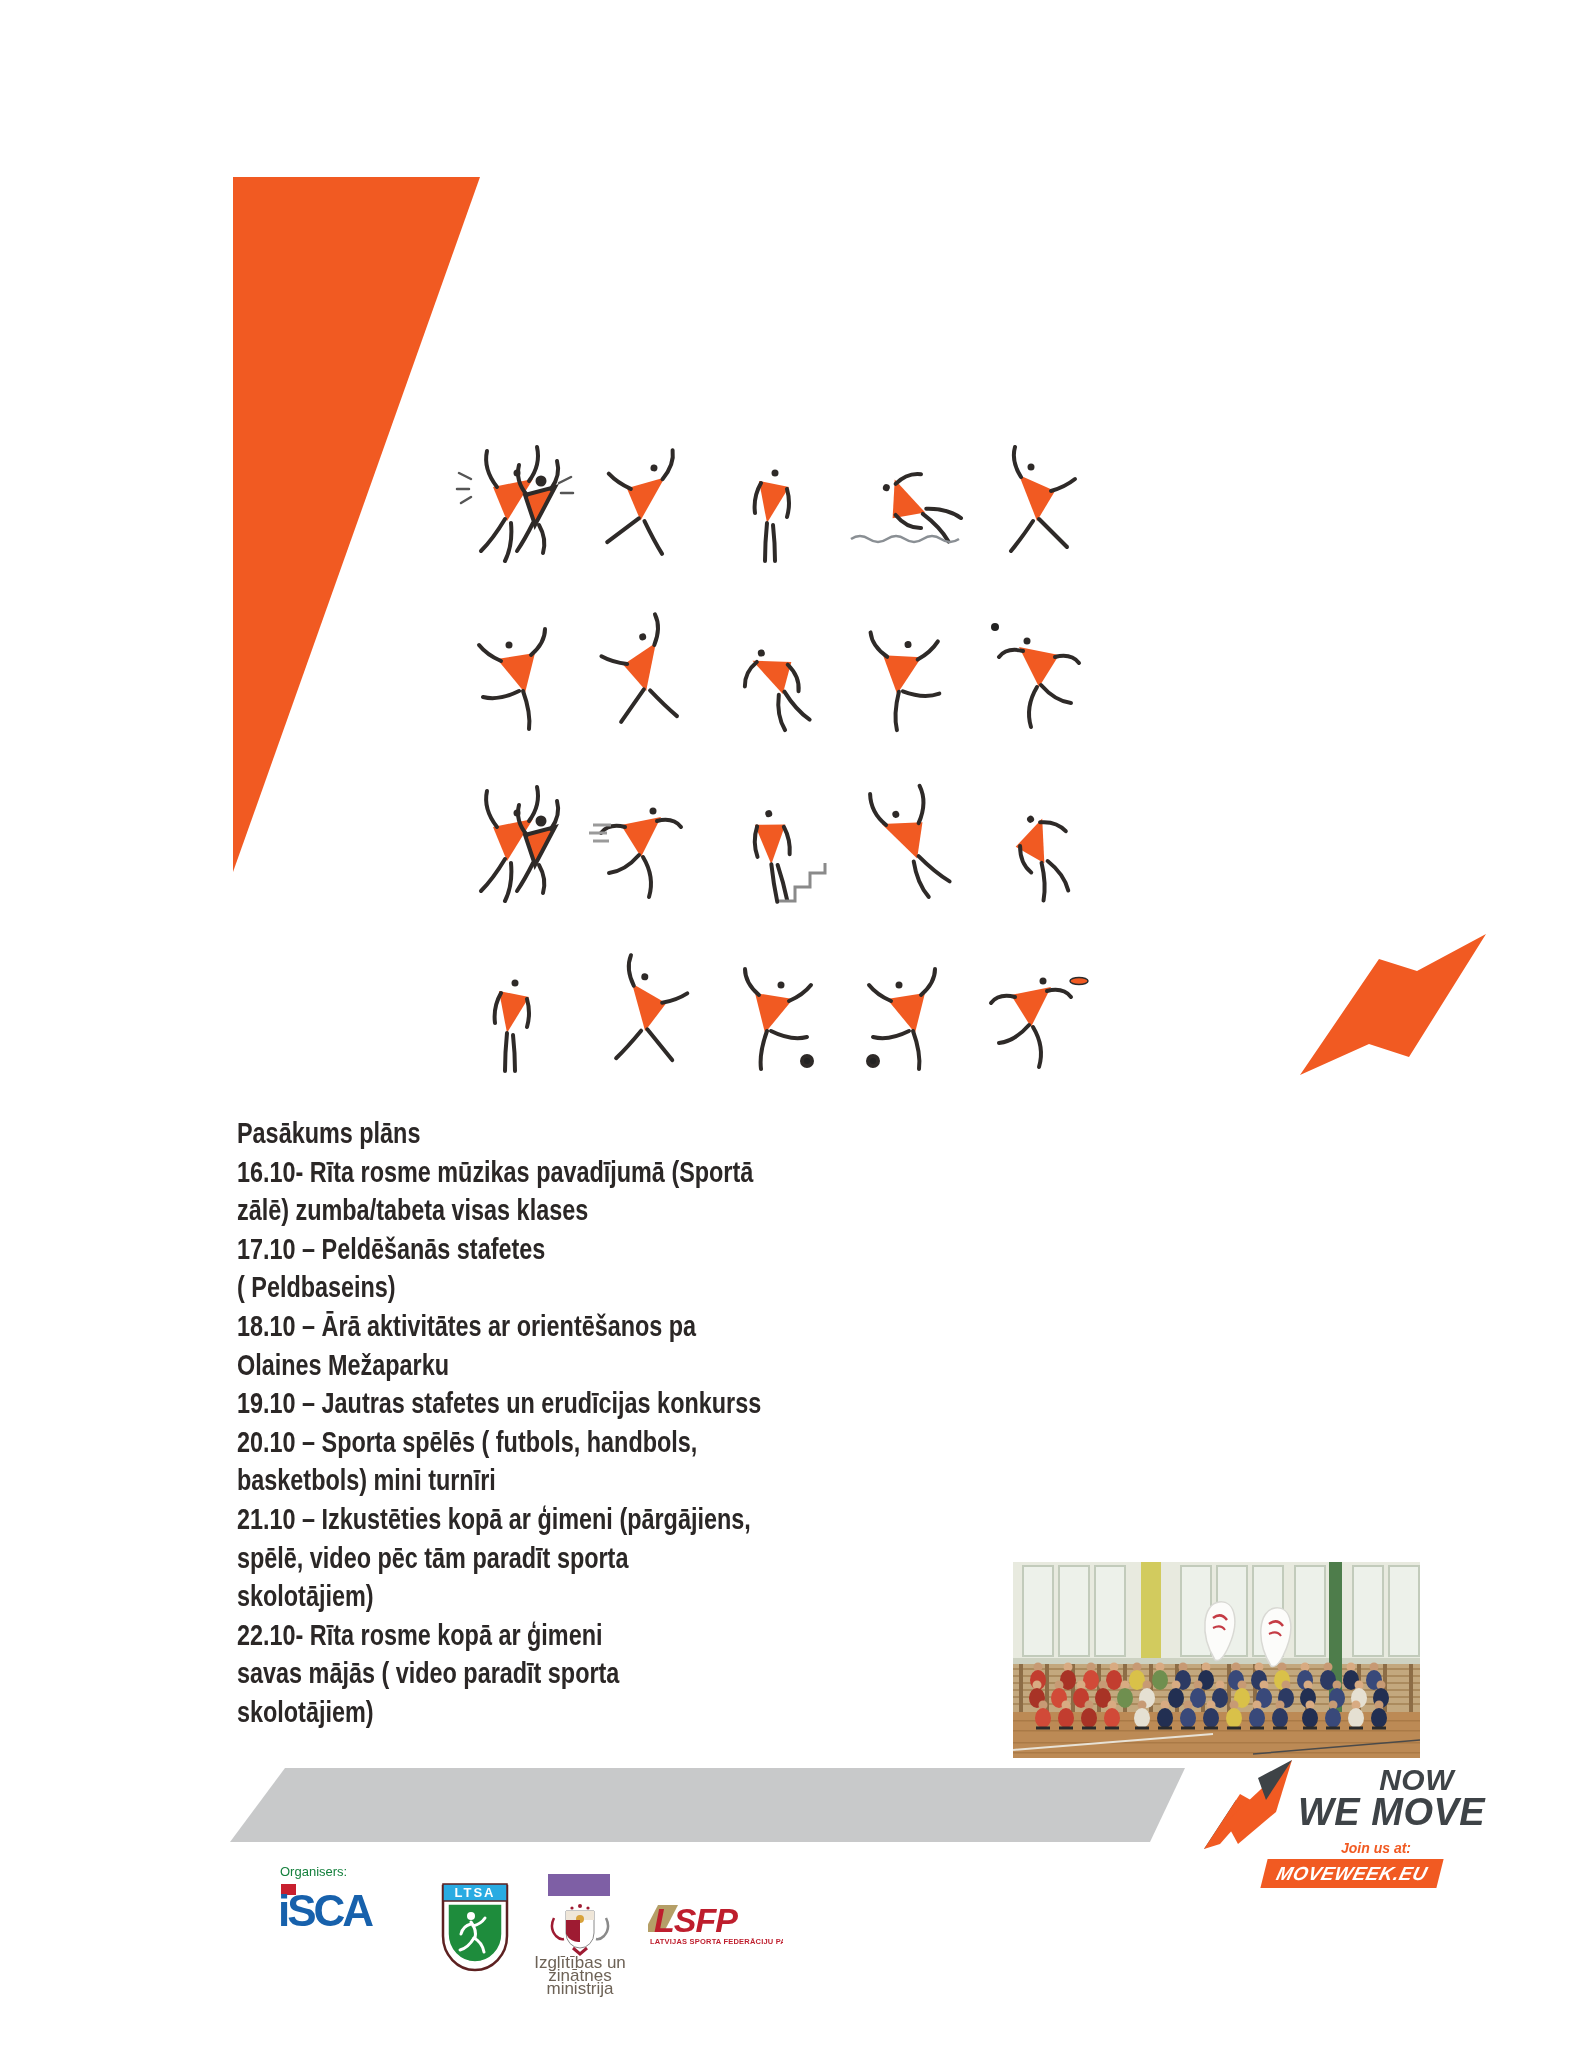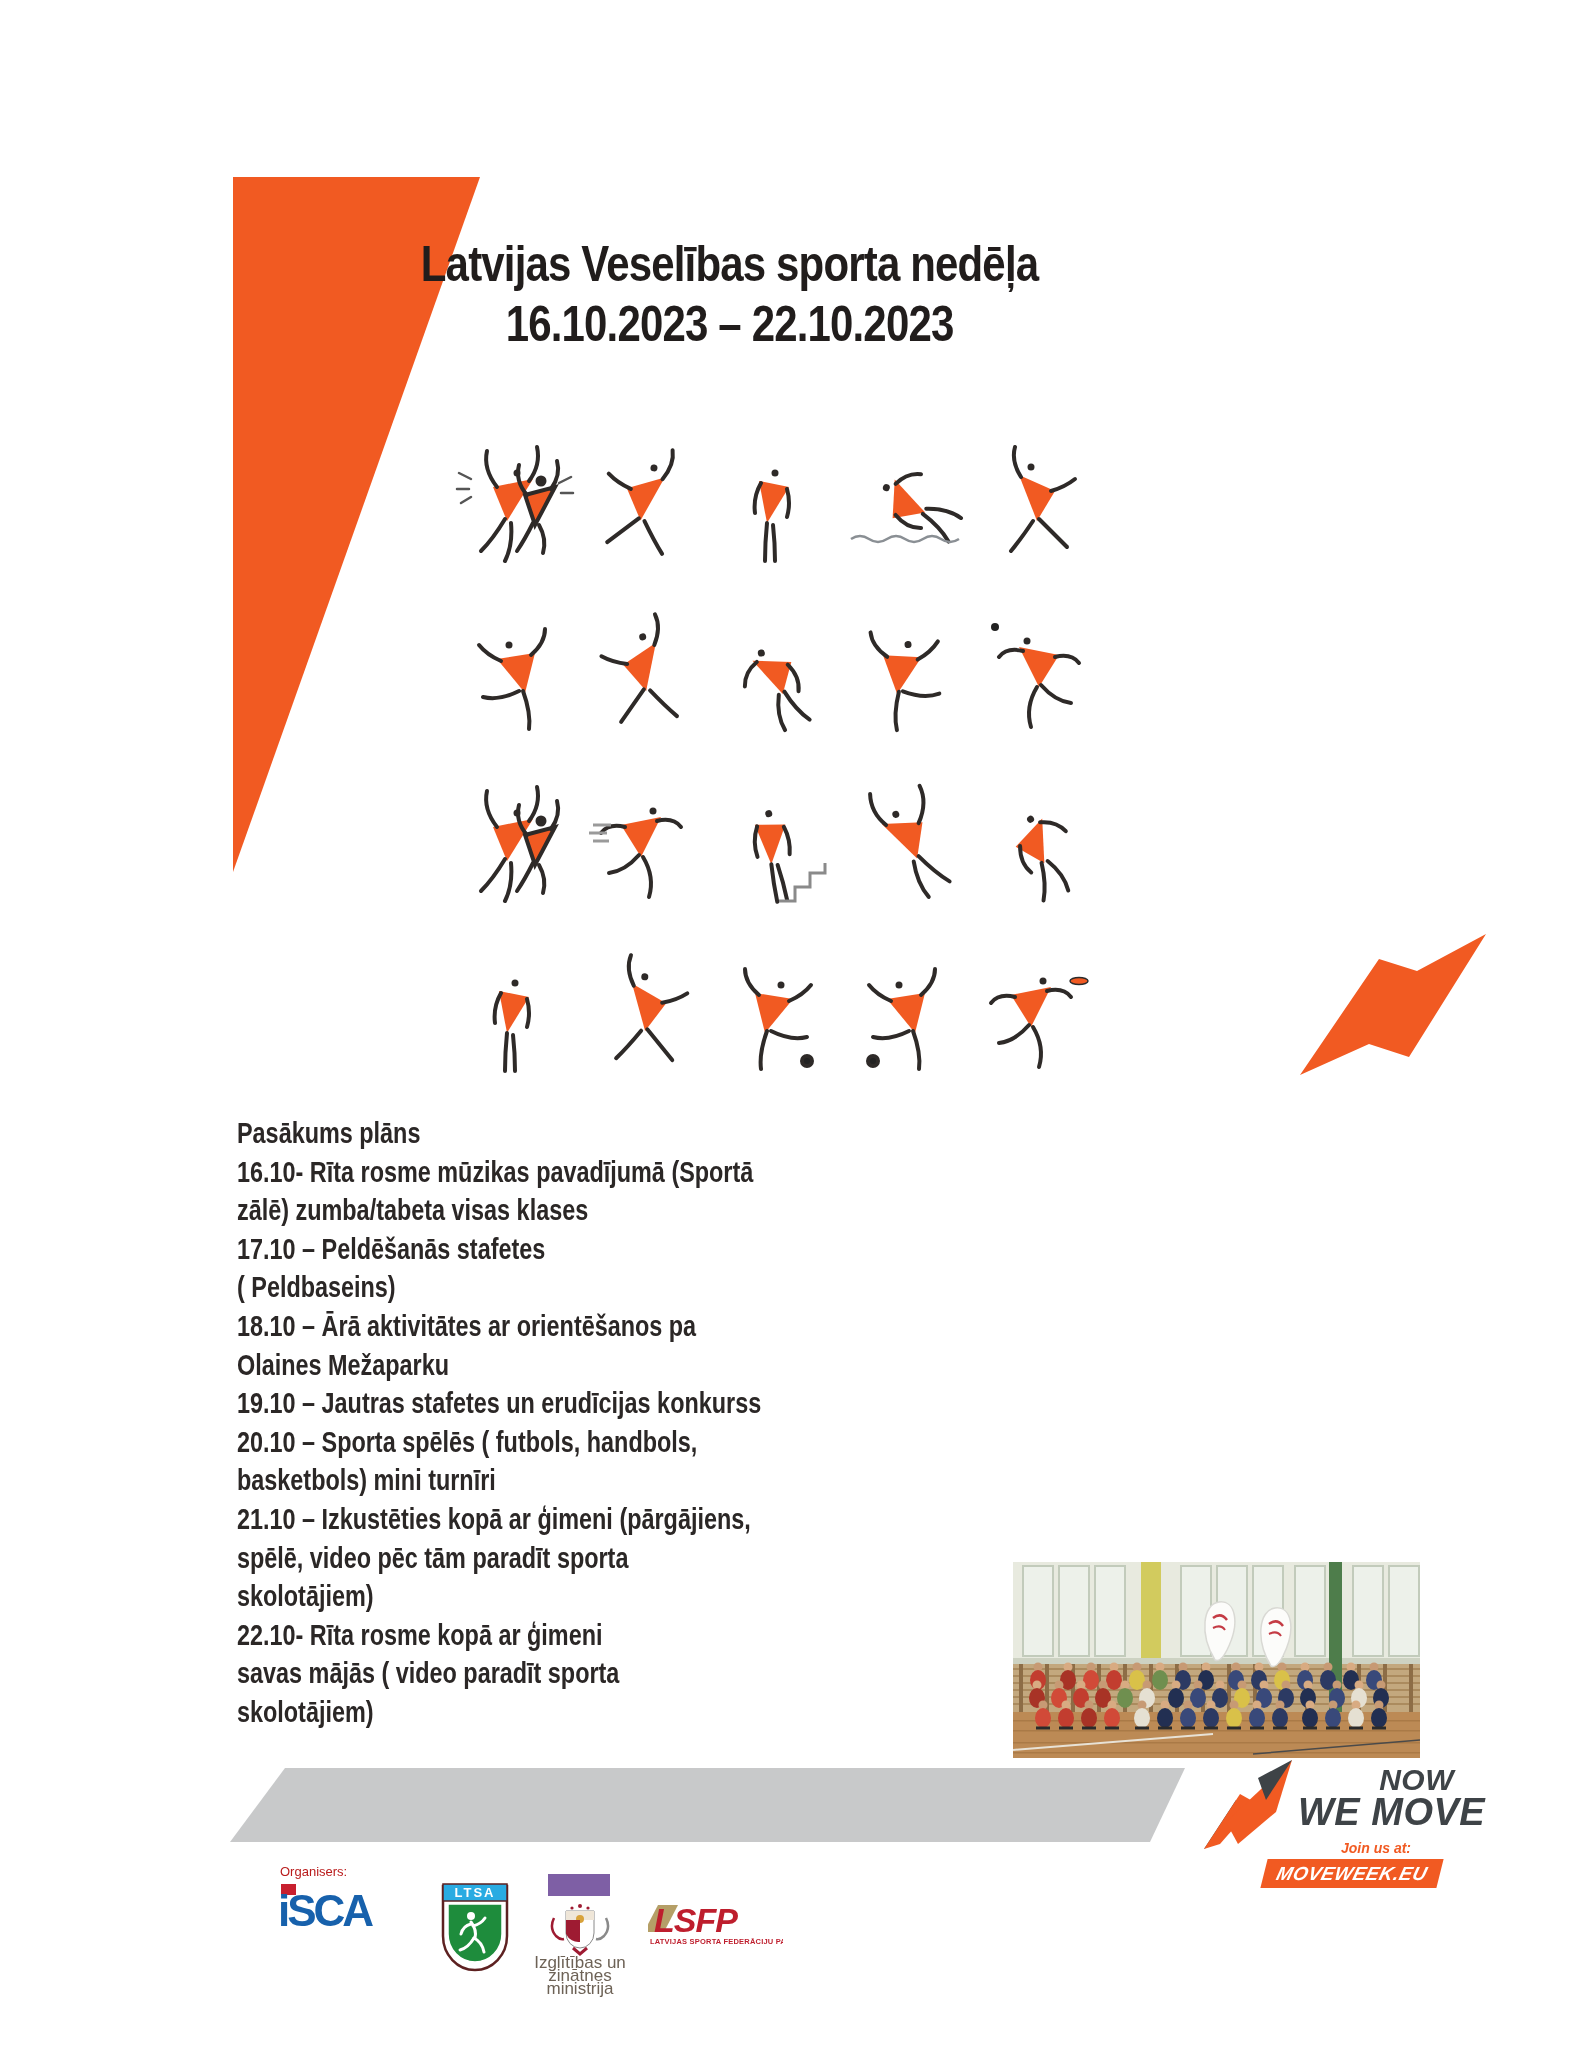--- a/index.html
+++ b/index.html
@@ -32,44 +32,40 @@
   .nwm-now{font-size:30px;letter-spacing:.5px;display:block;}
   .nwm-wemove{font-size:38px;letter-spacing:.5px;display:block;white-space:nowrap;}
   .nwm-join{left:1298px;top:1840px;width:156px;text-align:center;color:#f15a22;
             font-style:italic;font-weight:800;font-size:14px;}
   .nwm-site{left:1264px;top:1859px;width:176px;height:29px;background:#f15a22;
             transform:skewX(-14deg);display:flex;align-items:center;justify-content:center;}
   .nwm-site span{transform:skewX(0deg);color:#ffffff;font-style:italic;font-weight:800;
                  font-size:19px;letter-spacing:.5px;white-space:nowrap;}
 
   
-  .organisers{left:280px;top:1864px;font-size:13px;color:#b91c1c;}
+  .organisers{left:280px;top:1864px;font-size:13px;color:#15803d;}
   .isca{left:278px;top:1882px;}
   .ltsa{left:440px;top:1876px;}
   .ministry-purple{left:548px;top:1874px;width:62px;height:22px;background:#7e5fa5;}
   .ministry-arms{left:548px;top:1902px;}
   .ministry-text{left:520px;top:1956px;width:120px;text-align:center;color:#6d6256;
                  font-size:17px;line-height:13px;}
   .lsfp{left:648px;top:1900px;}
 
   .photo{left:1013px;top:1562px;width:407px;height:196px;}
 </style>
 </head>
 <body>
 
 <div class="page">
 
   <svg class="abs" style="left:233px;top:177px" width="247" height="695">
     <polygon points="0,0 247,0 0,695" fill="#F15A22"></polygon>
   </svg>
 
-  <div class="abs title-block">
-    <div><span class="title-line">Latvijas Veselības sporta nedēļa</span></div>
-    <div><span class="title-line">16.10.2023 – 22.10.2023</span></div>
-  </div>
 
   <div class="abs figure-grid" id="figure-grid">
       <div class="figure-cell">
         <svg width="120" height="140" viewBox="0 0 120 140">
           <g transform="rotate(0 60 70)" stroke="#2e2a28" stroke-width="4" fill="none" stroke-linecap="round">
             <polygon points="38,54 78,46 52,88" fill="#F15A22" stroke="none"></polygon>
             <circle cx="62" cy="40" r="3.5" fill="#2e2a28" stroke="none"></circle>
             <path d="M42,54 Q28,36 32,18"></path>
             <path d="M74,48 Q86,32 82,14"></path>
             <path d="M50,86 Q38,106 26,118"></path>

